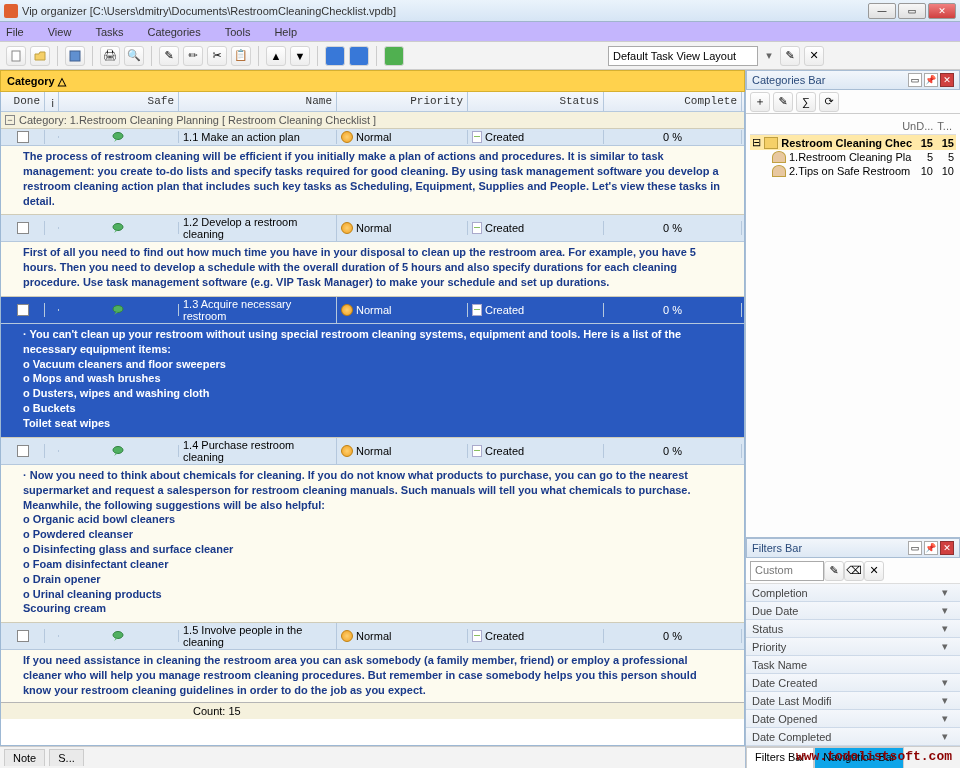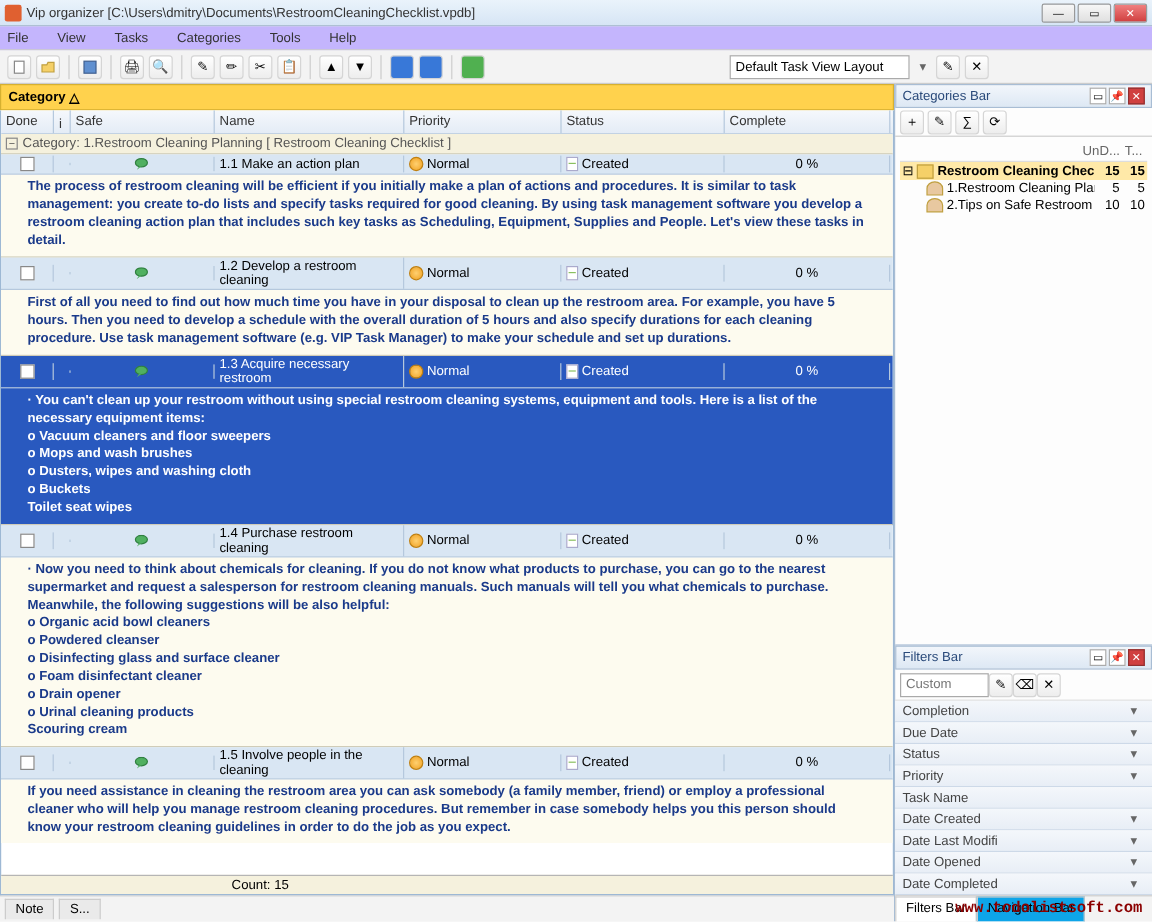--- a/index.html
+++ b/index.html
@@ -21,21 +21,21 @@
 .tsep { width: 1px; height: 20px; background: #ccc; margin: 0 3px; }
 .layoutbox { margin-left: 200px; width: 150px; height: 20px; background: #fff; border: 1px solid #aaa; padding: 2px 4px; display: flex; align-items: center; }
 .layoutdrop { width: 14px; text-align: center; color: #666; }
 
 .main { display: flex; height: 698px; }
 .leftpane { width: 745px; display: flex; flex-direction: column; }
 .categorybar { background: #ffd24d; height: 22px; display: flex; align-items: center; padding: 0 6px; font-weight: bold; border: 1px solid #d6b030; }
 
 .gridwrap { flex: 1; overflow: hidden; background: #fff; border: 1px solid #9db8d4; border-top: none; position: relative; }
 .gridhead { display: flex; background: linear-gradient(#f5f8fc,#e4ecf6); height: 20px; border-bottom: 1px solid #b5c8dd; }
-.gh { border-right: 1px solid #b5c8dd; padding: 3px 4px; text-align: left; color: #333; }
+.gh { border-right: 1px solid #b5c8dd; padding: 3px 4px; text-align: right; color: #333; font-family: Liberation Mono, monospace; }
 .gh.done { width: 44px; }
 .gh.info { width: 120px; }
 .gh.name { width: 158px; }
 .gh.prio { width: 131px; }
 .gh.status { width: 136px; }
 .gh.comp { width: 138px; }
 
 .gridbody { overflow-y: auto; height: 590px; }
 .catrow { background: #f5f1dd; padding: 2px 4px; border-bottom: 1px solid #d0ccb8; color: #555; display: flex; align-items: center; }
 .catrow .exp { width: 10px; height: 10px; border: 1px solid #888; margin-right: 4px; text-align: center; line-height: 8px; font-size: 9px; }
@@ -48,21 +48,21 @@
 .tcell.prio { width: 131px; }
 .tcell.status { width: 136px; }
 .tcell.comp { width: 138px; justify-content: center; }
 .chk { width: 12px; height: 12px; border: 1px solid #888; background: #fff; }
 .bal { width: 14px; height: 10px; }
 .pri { width: 12px; height: 12px; border-radius: 50%; background: radial-gradient(#ffd070,#f0a020); border: 1px solid #c08010; }
 .doc { width: 10px; height: 12px; background: #fff; border: 1px solid #aac; position: relative; }
 .doc::before { content:''; position:absolute; top:4px; left:1px; right:1px; height:1px; background:#8ac060; }
 .notes { background: #fdfbef; color: #1a3a8a; font-weight: bold; padding: 3px 22px 6px; border-bottom: 1px solid #d0ccb8; line-height: 1.35; }
 .notes.sel { background: #2959bf; color: #fff; }
-.footrow { background: #f5f1dd; border-top: 1px solid #b5b5b5; padding: 2px; display: flex; margin-top: 27px; }
+.footrow { background: #f5f1dd; border-top: 1px solid #b5b5b5; padding: 2px; display: flex; }
 .footrow .cnt { margin-left: 190px; font-weight: normal; }
 
 .bottomtabs { height: 22px; background: #f3f3f3; border-top: 1px solid #ccc; display: flex; align-items: center; padding: 0 4px; gap: 4px; }
 .bottomtabs .bt { padding: 2px 8px; background: #eaeaea; border: 1px solid #ccc; border-bottom: none; }
 
 .rightpane { width: 215px; display: flex; flex-direction: column; border-left: 1px solid #a8bdd4; background: #fdfdfd; }
 .panelhead { background: linear-gradient(#f2f6fb,#dde8f4); height: 20px; border: 1px solid #a8bdd4; padding: 2px 5px; display: flex; align-items: center; }
 .panelhead .t { flex: 1; color: #2a4a7a; }
 .panelhead .pb { width: 14px; height: 14px; border: 1px solid #aaa; margin-left: 2px; background:#fff; display:flex; align-items:center; justify-content:center; font-size:9px; }
 .panelhead .pb.cl { background:#d04040; color:#fff; border-color:#903030; }

